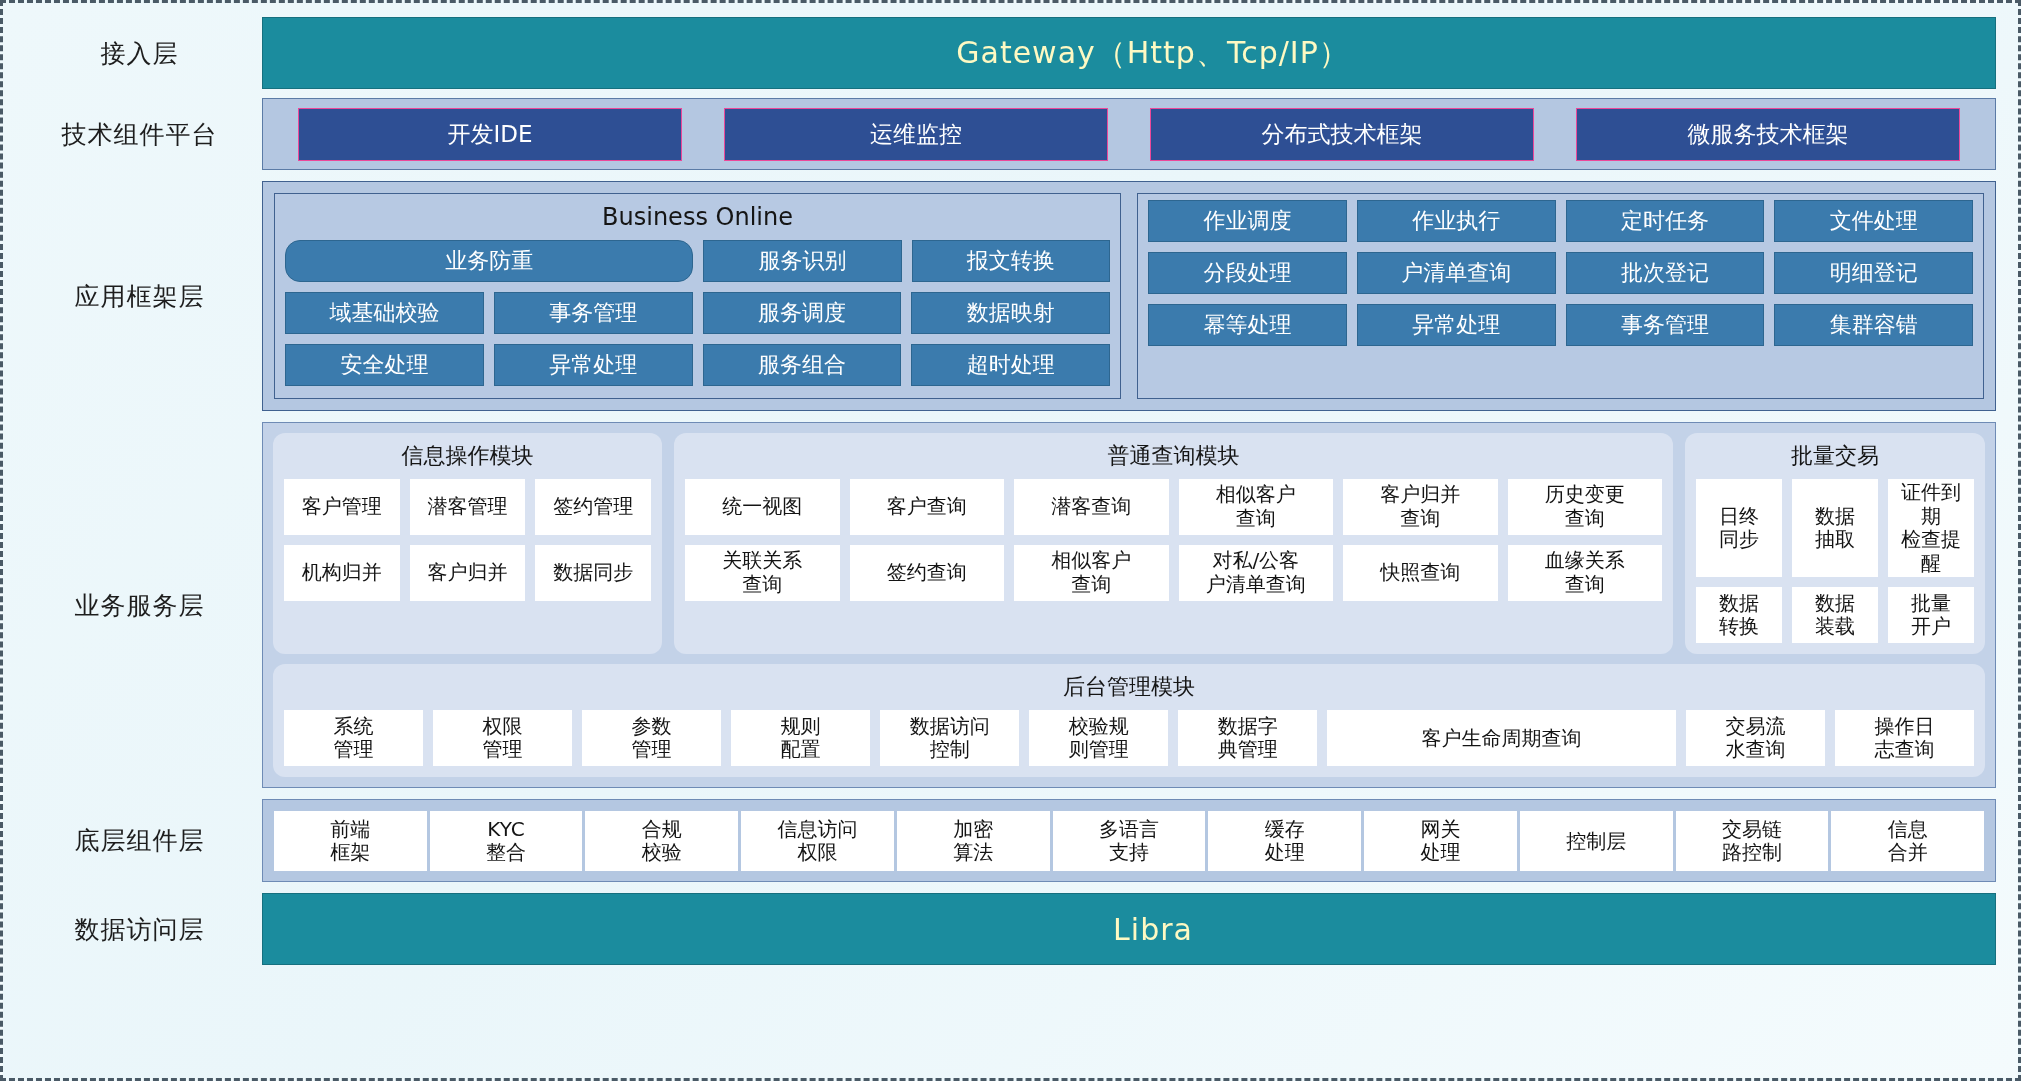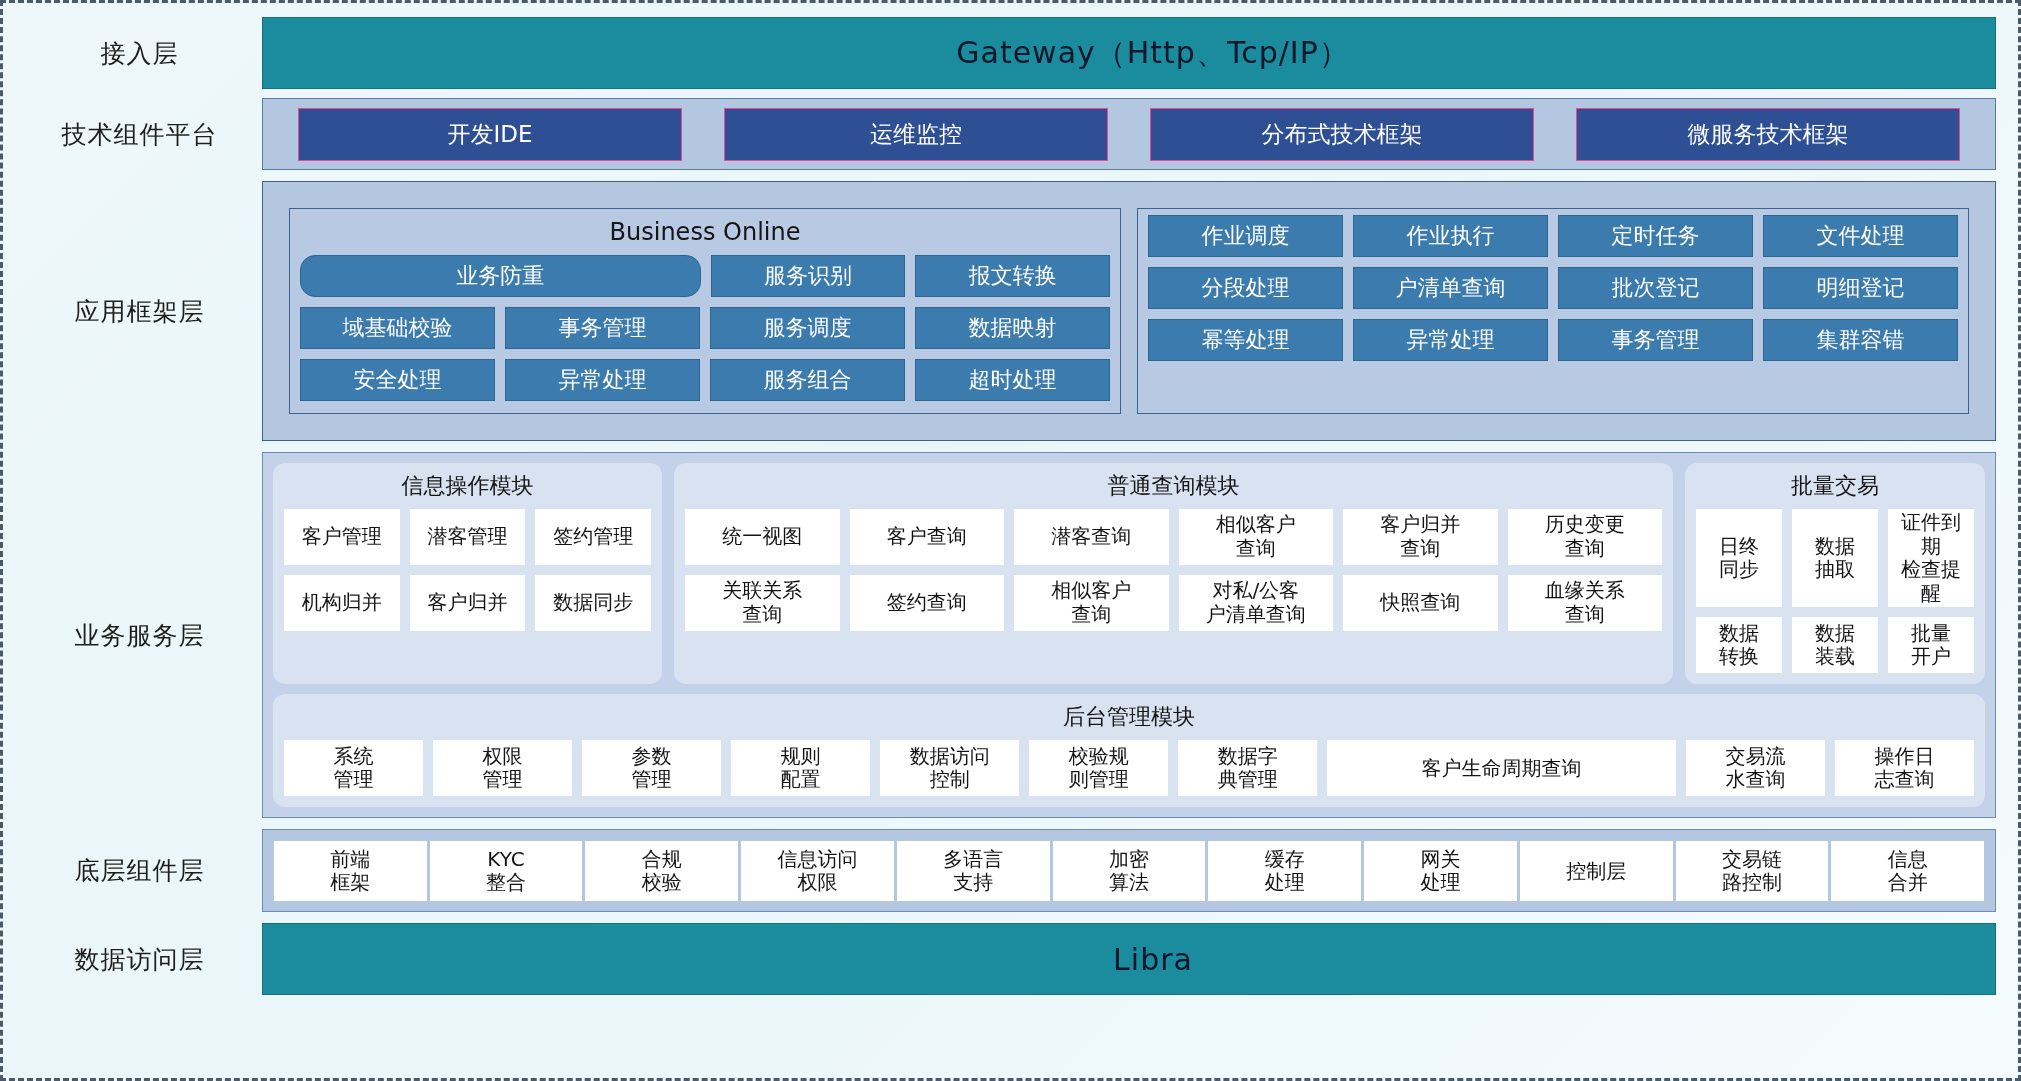--- a/index.html
+++ b/index.html
@@ -23,21 +23,21 @@
     display: flex; align-items: center; justify-content: center;
     font-size: 25px; color: #1d1d1d; letter-spacing: 1px;
   }
   .content-col { flex: 1 1 auto; display: flex; }
 
   
   .teal-bar {
     width: 100%;
     background: #1b8c9e;
     border: 1px solid #16707f;
-    color: #0f172a;
+    color: #fef9c3;
     display: flex; align-items: center; justify-content: center;
     font-size: 30px; letter-spacing: 1px; padding-left: 48px;
   }
 
   
   .tech-band {
     width: 100%;
     background: #b4c7e1;
     border: 1px solid #5b7ba6;
     display: flex; align-items: center; justify-content: space-around;
@@ -52,21 +52,21 @@
     text-align: center;
     border: 1px solid #ec4899;
   }
 
   
   .app-band {
     width: 100%;
     background: #b4c7e1;
     border: 1px solid #40618f;
     display: flex; gap: 16px;
-    padding: 26px;
+    padding: 11px;
   }
   .app-group {
     flex: 1 1 0;
     background: #b7c9e3;
     border: 1px solid #40618f;
     padding: 6px 10px 12px 10px;
     display: flex; flex-direction: column;
   }
   .group-title {
     text-align: center; font-size: 24px; color: #151515;
@@ -328,24 +328,24 @@
     <div class="content-col">
       <div class="comp-band" id="comp-row">
           <div class="white-cell">前端
 框架</div>
           <div class="white-cell">KYC
 整合</div>
           <div class="white-cell">合规
 校验</div>
           <div class="white-cell">信息访问
 权限</div>
+          <div class="white-cell">加密
+算法</div>
           <div class="white-cell">多语言
 支持</div>
-          <div class="white-cell">加密
-算法</div>
           <div class="white-cell">缓存
 处理</div>
           <div class="white-cell">网关
 处理</div>
           <div class="white-cell">控制层</div>
           <div class="white-cell">交易链
 路控制</div>
           <div class="white-cell">信息
 合并</div>
         </div>

